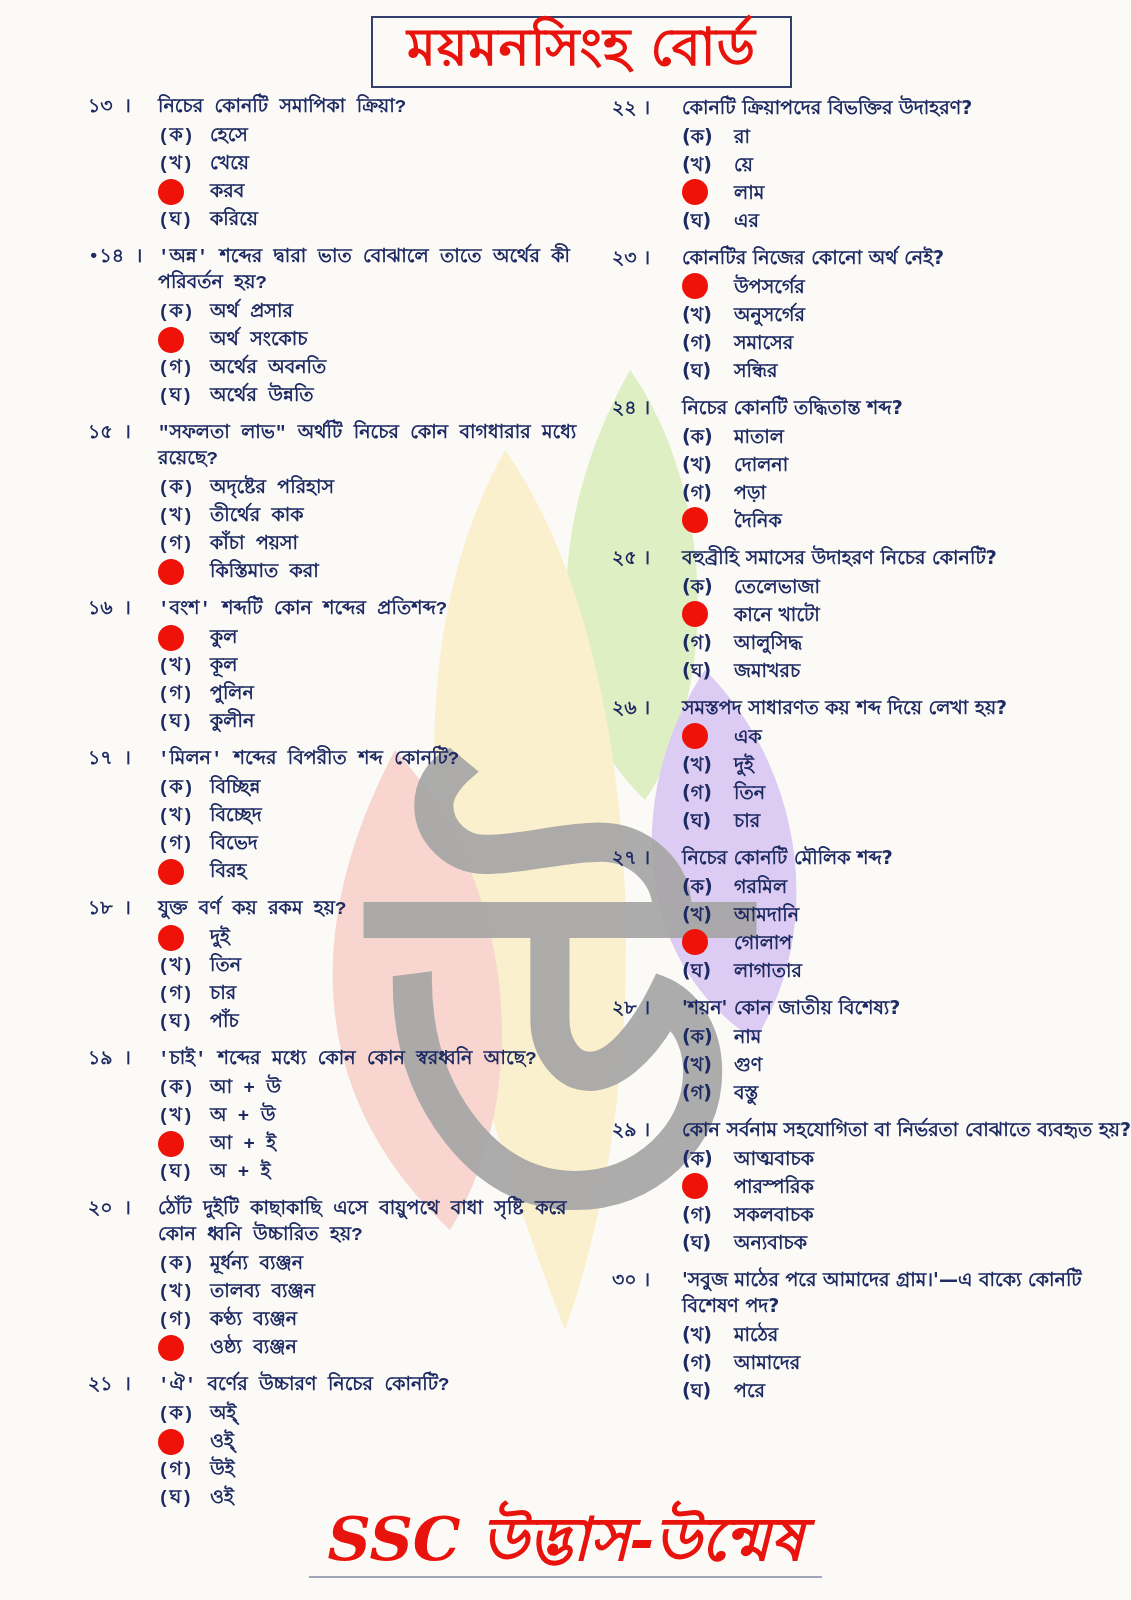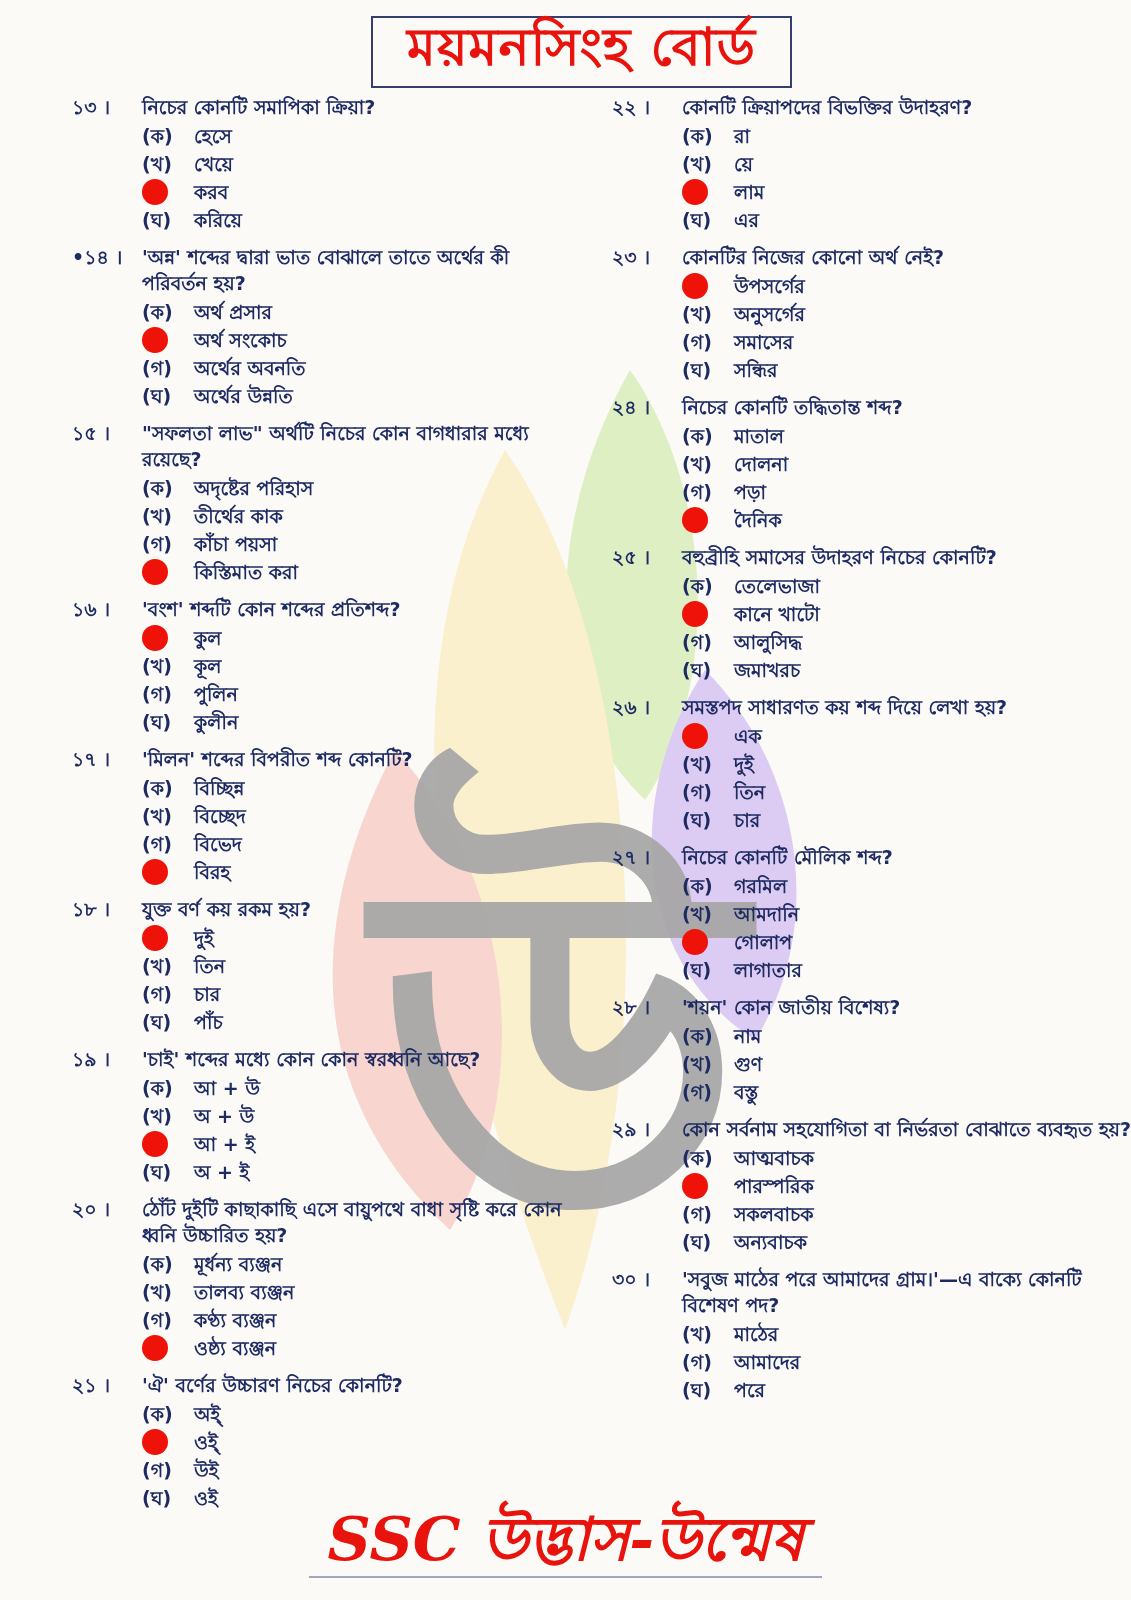--- a/index.html
+++ b/index.html
@@ -38,21 +38,21 @@
   }
   .title-text{
     font-size:52px;
     font-weight:700;
     color:var(--red);
     letter-spacing:1px;
     line-height:1.15;
   }
   
   .col{position:absolute;top:94px;z-index:1;}
-  .col-left{left:72px;width:505px;}
+  .col-left{left:88px;width:505px;font-family:Liberation Mono, monospace;}
   .col-right{left:588px;width:530px;margin-left:24px;}
   .question{margin-bottom:10px;}
   .q-head{
     display:flex;
     align-items:flex-start;
     font-weight:700;
     font-size:19px;
     line-height:26px;
   }
   .q-num{

